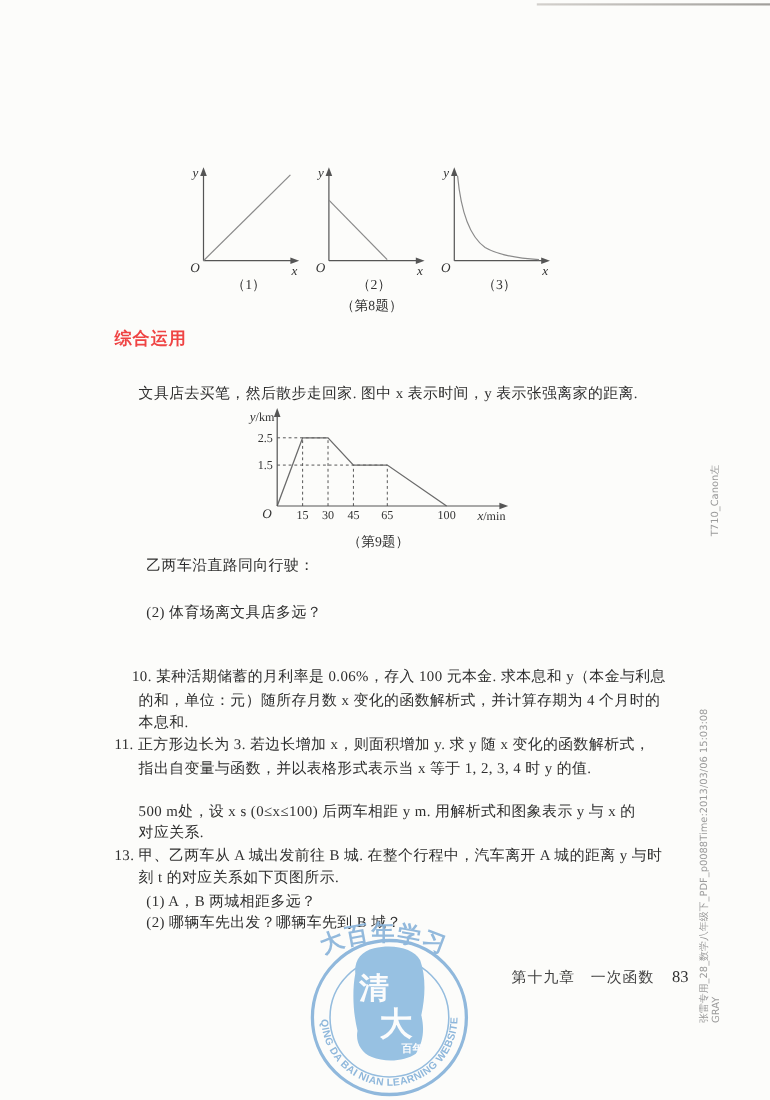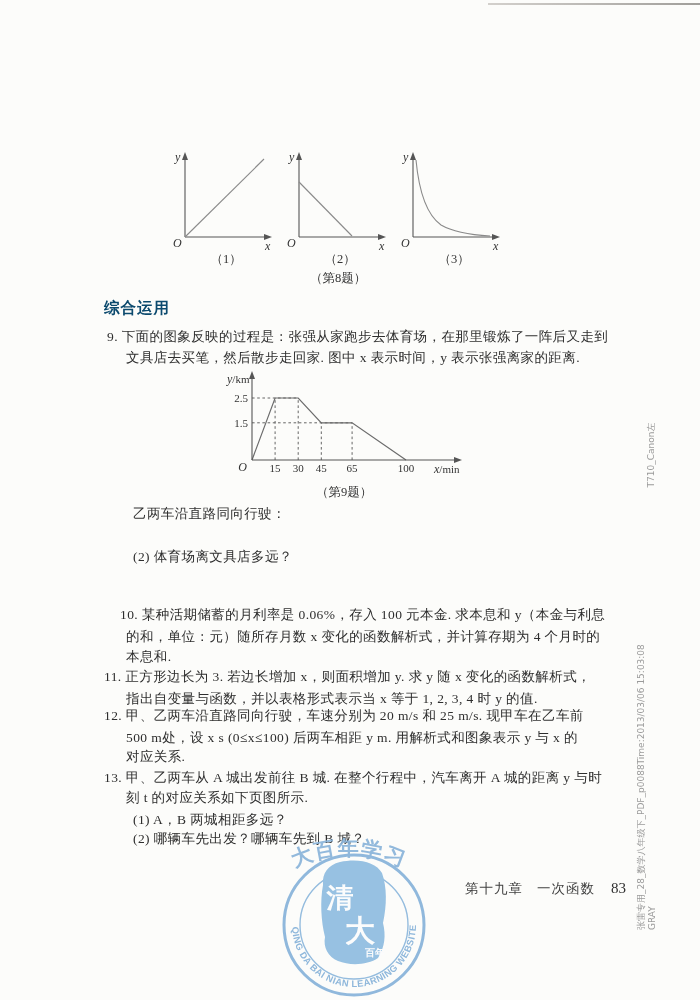--- a/index.html
+++ b/index.html
@@ -2,21 +2,21 @@
 <html><head>
 <meta charset="utf-8">
 <style>
   html,body{margin:0;padding:0;background:#e9e7e4;}
   .page{position:relative;width:700px;height:1000px;margin:0 auto;background:#fcfcfa;overflow:hidden;
         font-family:"Liberation Serif","DejaVu Serif",serif;color:#2e2e2e;}
   .topline{position:absolute;top:3px;left:488px;right:0;height:2px;
            background:linear-gradient(to left,#a09e9a,#d3d0cc);}
   .line{position:absolute;font-size:13.5px;line-height:17px;letter-spacing:0.4px;white-space:nowrap;}
   .hdr{position:absolute;left:104px;top:298px;font-size:15.5px;font-weight:bold;letter-spacing:1px;
-       color:#0c4a6e;font-family:"Liberation Sans","DejaVu Sans",sans-serif;}
+       color:#ef4444;font-family:"Liberation Sans","DejaVu Sans",sans-serif;}
   .cap{position:absolute;font-size:12.5px;color:#333;white-space:nowrap;transform:translateX(-50%);}
   svg{position:absolute;overflow:visible;}
   .axis{stroke:#555;stroke-width:1.1;fill:none;}
   .ah{fill:#555;stroke:none;}
   .curve{stroke:#8a8a8a;stroke-width:1.1;fill:none;}
   .glabel{font:italic 12px "Liberation Serif",serif;fill:#333;}
   .tick{font:11px "Liberation Serif",serif;fill:#333;}
   .guide{stroke:#555;stroke-width:0.9;stroke-dasharray:2.6 2.6;}
   .series{fill:none;stroke:#6b6b6b;stroke-width:1.2;}
   .footer{position:absolute;left:465px;top:880px;font-size:13.5px;color:#3f3f3f;
@@ -71,21 +71,20 @@
     <text class="glabel" x="98" y="103">x</text>
     <text class="glabel" x="6" y="100">O</text>
   </svg>
   <div class="cap" style="left:226px;top:251px">（1）</div>
   <div class="cap" style="left:340px;top:251px">（2）</div>
   <div class="cap" style="left:454px;top:251px">（3）</div>
   <div class="cap" style="left:338px;top:270px">（第8题）</div>
 
   <div class="hdr">综合运用</div>
 
-  <div class="line" style="left:107px;top:328px">9. 下面的图象反映的过程是：张强从家跑步去体育场，在那里锻炼了一阵后又走到</div>
   <div class="line" style="left:126px;top:349px">文具店去买笔，然后散步走回家. 图中 x 表示时间，y 表示张强离家的距离.</div>
 
   <svg id="fig9" style="left:214px;top:366px" width="262" height="114" viewBox="0 0 262 114">
     <g id="fig9-plot">
         <line x1="61.1" x2="61.1" y1="94" y2="32" class="guide"></line>
         <text x="61.1" y="106" text-anchor="middle" class="tick">15</text>
         <line x1="84.2" x2="84.2" y1="94" y2="32" class="guide"></line>
         <text x="84.2" y="106" text-anchor="middle" class="tick">30</text>
         <line x1="107.3" x2="107.3" y1="94" y2="56.8" class="guide"></line>
         <text x="107.3" y="106" text-anchor="middle" class="tick">45</text>
@@ -115,21 +114,20 @@
   <div class="line" style="left:133px;top:505px">乙两车沿直路同向行驶：</div>
   <div class="line" style="left:133px;top:548px">(2) 体育场离文具店多远？</div>
 
   <div class="line" style="left:120px;top:606px">10. 某种活期储蓄的月利率是 0.06%，存入 100 元本金. 求本息和 y（本金与利息</div>
   <div class="line" style="left:126px;top:628px">的和，单位：元）随所存月数 x 变化的函数解析式，并计算存期为 4 个月时的</div>
   <div class="line" style="left:126px;top:648px">本息和.</div>
 
   <div class="line" style="left:104px;top:668px">11. 正方形边长为 3. 若边长增加 x，则面积增加 y. 求 y 随 x 变化的函数解析式，</div>
   <div class="line" style="left:126px;top:690px">指出自变量与函数，并以表格形式表示当 x 等于 1, 2, 3, 4 时 y 的值.</div>
 
-  <div class="line" style="left:104px;top:707px">12. 甲、乙两车沿直路同向行驶，车速分别为 20 m/s 和 25 m/s. 现甲车在乙车前</div>
   <div class="line" style="left:126px;top:729px">500 m处，设 x s (0≤x≤100) 后两车相距 y m. 用解析式和图象表示 y 与 x 的</div>
   <div class="line" style="left:126px;top:748px">对应关系.</div>
 
   <div class="line" style="left:104px;top:769px">13. 甲、乙两车从 A 城出发前往 B 城. 在整个行程中，汽车离开 A 城的距离 y 与时</div>
   <div class="line" style="left:126px;top:789px">刻 t 的对应关系如下页图所示.</div>
   <div class="line" style="left:133px;top:811px">(1) A，B 两城相距多远？</div>
   <div class="line" style="left:133px;top:830px">(2) 哪辆车先出发？哪辆车先到 B 城？</div>
 
   <div class="footer">
     <span>第十九章</span><span class="sep">一次函数</span><span class="pn">83</span>

